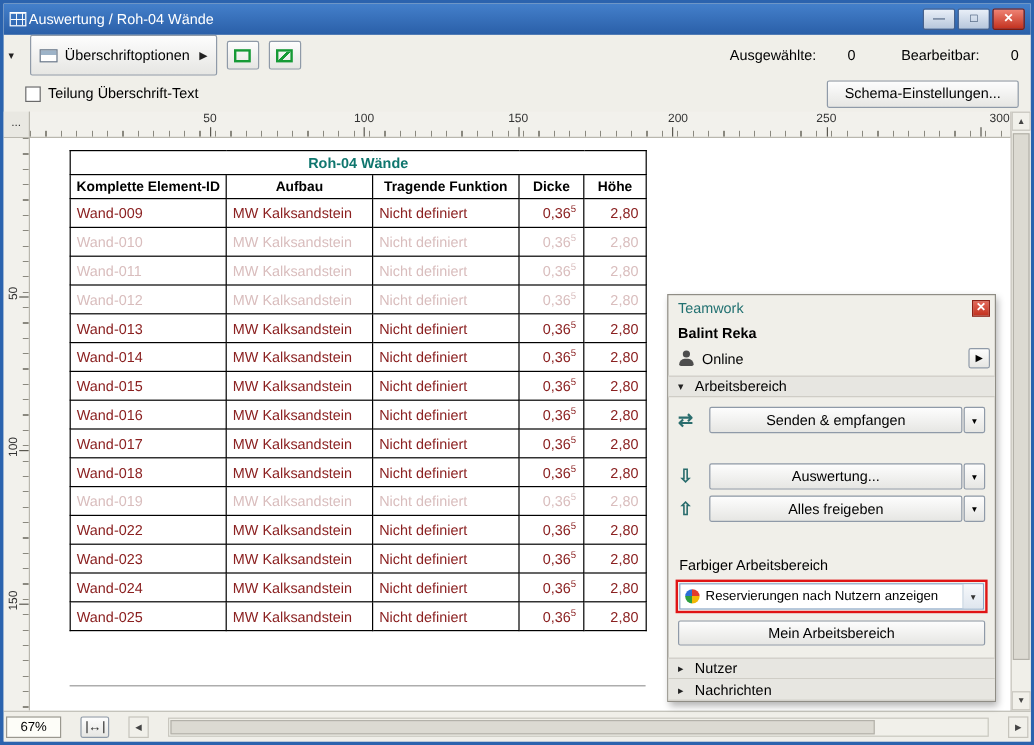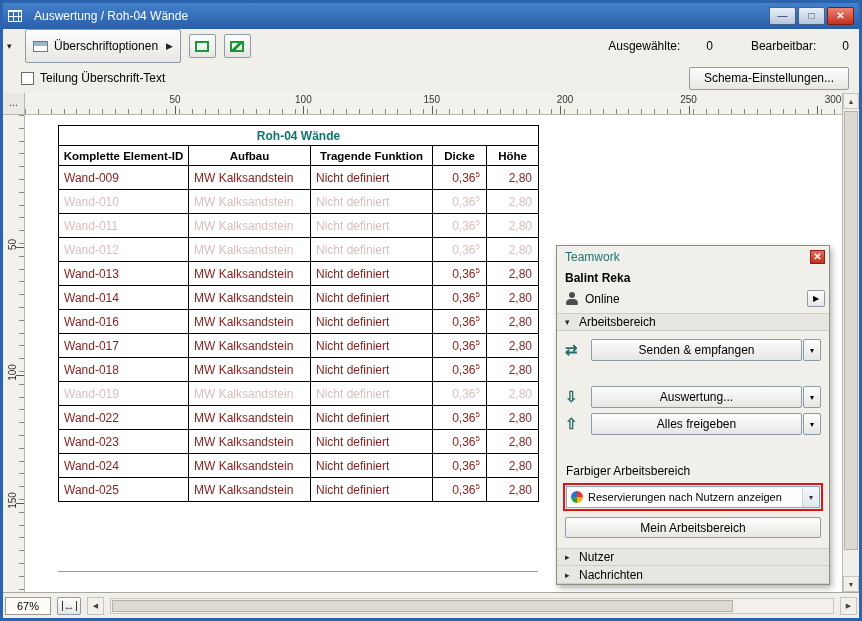--- a/index.html
+++ b/index.html
@@ -2,21 +2,21 @@
 <html lang="de"><head>
 <meta charset="utf-8">
 <style>
   * { box-sizing: border-box; margin: 0; padding: 0; }
   body { font-family: "Liberation Sans", sans-serif; background: #d6d3cc; }
 
   .window { position: relative; width: 862px; height: 621px; background: #f0efe9;
             border: 3px solid #2b63ae; display: flex; flex-direction: column; overflow: hidden; }
 
   
-  .titlebar { height: 26px; flex: 0 0 26px; display: flex; align-items: center; gap: 12px;
+  .titlebar { height: 26px; flex: 0 0 26px; display: flex; align-items: center; gap: 2px;
               padding: 0 5px; background: linear-gradient(#4480cb, #2a5fa8);
               color: #fff; font-size: 12px; }
   .app-icon { width: 14px; height: 12px; border: 1px solid #fff; flex: 0 0 14px;
               background:
                 linear-gradient(to right, transparent 0 4px, rgba(255,255,255,.95) 4px 5px, transparent 5px 9px, rgba(255,255,255,.95) 9px 10px, transparent 10px),
                 linear-gradient(to bottom, rgba(255,255,255,.95) 0 1px, transparent 1px 5px, rgba(255,255,255,.95) 5px 6px, transparent 6px); }
   .title-text { flex: 1; white-space: nowrap; overflow: hidden; }
   .winbtns { display: flex; gap: 2px; }
   .winbtn { width: 27px; height: 18px; border-radius: 2px; font-size: 10px; line-height: 16px;
             text-align: center; cursor: default; }
@@ -90,21 +90,21 @@
   
   .vscroll { width: 17px; flex: 0 0 17px; display: flex; flex-direction: column;
              background: #f0efe9; border-left: 1px solid #b9b7ae; }
   .sbtn { height: 16px; flex: 0 0 16px; background: #f1f0ea; border: 1px solid #c6c4bc;
           font-size: 7px; color: #444; display: flex; align-items: center; justify-content: center; }
   .vtrack { flex: 1; position: relative; }
   .vthumb { position: absolute; left: 1px; right: 1px; top: 2px; height: 94%;
             background: #dcdad2; border: 1px solid #b3b1a9; }
 
   .statusbar { height: 26px; flex: 0 0 26px; border-top: 1px solid #a8a69e; background: #f0efe9;
-               display: flex; align-items: center; gap: 6px; padding: 0 2px; }
+               display: flex; align-items: center; gap: 16px; padding: 0 2px; }
   .zoom-box { width: 46px; height: 18px; border: 1px solid #9a988f; background: #fdfdf8;
               font-size: 11px; text-align: center; line-height: 16px; color: #000; }
   .fit-btn { width: 24px; height: 18px; }
   .fit-icon { font-size: 11px; line-height: 10px; color: #333; border-left: 1px solid #333;
               border-right: 1px solid #333; padding: 0 1px; }
   .hbtn { width: 17px; height: 18px; flex: 0 0 17px; background: #f1f0ea; border: 1px solid #c6c4bc;
           font-size: 7px; color: #444; display: flex; align-items: center; justify-content: center; }
   .htrack { flex: 1; height: 16px; position: relative; background: #f1f0ea; border: 1px solid #c9c7bf; }
   .hthumb { position: absolute; top: 1px; bottom: 1px; left: 1px; width: 86%;
             background: #dcdad2; border: 1px solid #b3b1a9; }
@@ -277,20 +277,27 @@
                 </tr>
                 <tr>
                   <td class="c-id">Wand-013</td>
                   <td class="c-left">MW Kalksandstein</td>
                   <td class="c-left">Nicht definiert</td>
                   <td class="c-num">0,36<sup>5</sup></td>
                   <td class="c-num">2,80</td>
                 </tr>
                 <tr>
                   <td class="c-id">Wand-014</td>
+                  <td class="c-left">MW Kalksandstein</td>
+                  <td class="c-left">Nicht definiert</td>
+                  <td class="c-num">0,36<sup>5</sup></td>
+                  <td class="c-num">2,80</td>
+                </tr>
+                <tr>
+                  <td class="c-id">Wand-015</td>
                   <td class="c-left">MW Kalksandstein</td>
                   <td class="c-left">Nicht definiert</td>
                   <td class="c-num">0,36<sup>5</sup></td>
                   <td class="c-num">2,80</td>
                 </tr>
                 <tr>
                   <td class="c-id">Wand-016</td>
                   <td class="c-left">MW Kalksandstein</td>
                   <td class="c-left">Nicht definiert</td>
                   <td class="c-num">0,36<sup>5</sup></td>

